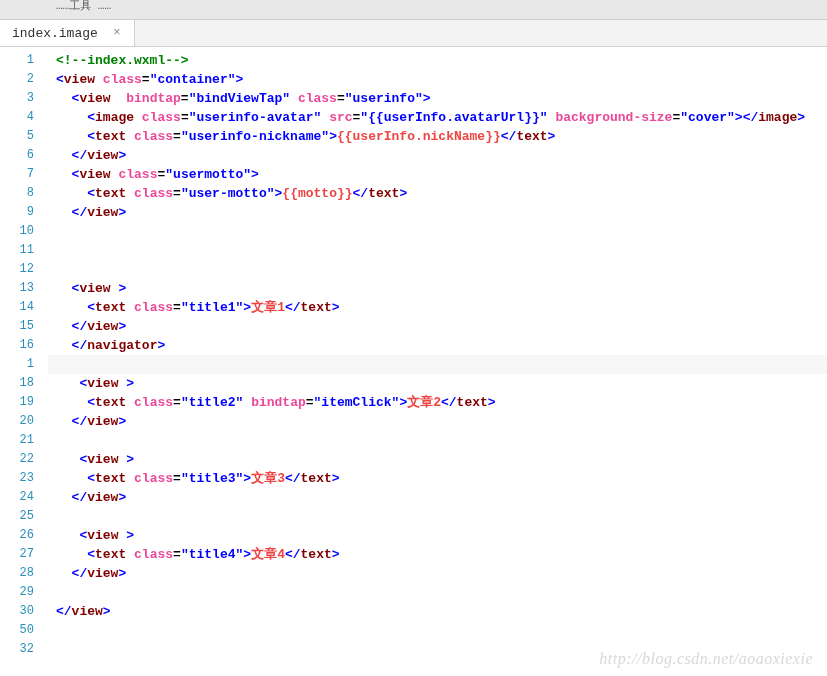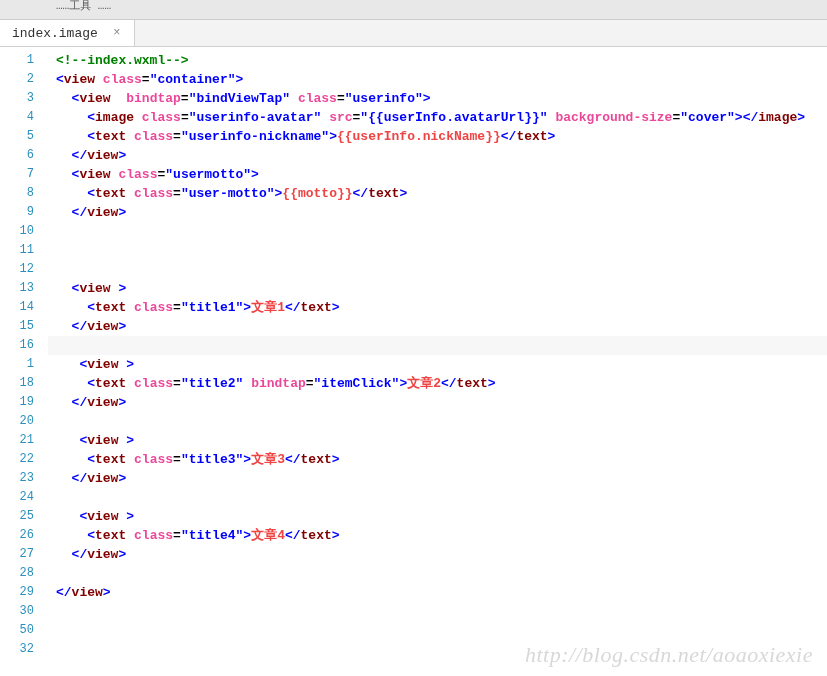--- a/index.html
+++ b/index.html
@@ -89,21 +89,21 @@
     .p-eq { color: #000; }
     .p-str { color: #0000ff; }
     .p-text { color: #ef4444; }
     .watermark {
       position: absolute;
       bottom: 8px;
       right: 14px;
       color: #d8d8d8;
       font-family: "Times New Roman", serif;
       font-style: italic;
-      font-size: 22px;
+      font-size: 16px;
       letter-spacing: 0.5px;
     }
   </style>
 </head>
 <body>
 
 <div class="header-bar">
   <span>……工具 ……</span>
 </div>
 
@@ -158,20 +158,21 @@
       <div class="line">  <span class="p-bracket">&lt;/</span><span class="p-tag">view</span><span class="p-bracket">&gt;</span></div>
       <div class="line">  <span class="p-bracket">&lt;</span><span class="p-tag">view</span><span> </span><span class="p-attr">class</span><span class="p-eq">=</span><span class="p-str">"usermotto"</span><span class="p-bracket">&gt;</span></div>
       <div class="line">    <span class="p-bracket">&lt;</span><span class="p-tag">text</span><span> </span><span class="p-attr">class</span><span class="p-eq">=</span><span class="p-str">"user-motto"</span><span class="p-bracket">&gt;</span><span class="p-text">{{motto}}</span><span class="p-bracket">&lt;/</span><span class="p-tag">text</span><span class="p-bracket">&gt;</span></div>
       <div class="line">  <span class="p-bracket">&lt;/</span><span class="p-tag">view</span><span class="p-bracket">&gt;</span></div>
       <div class="line"></div>
       <div class="line"></div>
       <div class="line"></div>
       <div class="line">  <span class="p-bracket">&lt;</span><span class="p-tag">view</span><span> </span><span class="p-bracket">&gt;</span></div>
       <div class="line">    <span class="p-bracket">&lt;</span><span class="p-tag">text</span><span> </span><span class="p-attr">class</span><span class="p-eq">=</span><span class="p-str">"title1"</span><span class="p-bracket">&gt;</span><span class="p-text">文章1</span><span class="p-bracket">&lt;/</span><span class="p-tag">text</span><span class="p-bracket">&gt;</span></div>
       <div class="line">  <span class="p-bracket">&lt;/</span><span class="p-tag">view</span><span class="p-bracket">&gt;</span></div>
+      <div class="line">  <span class="p-bracket">&lt;/</span><span class="p-tag">navigator</span><span class="p-bracket">&gt;</span></div>
       <div class="line hl"></div>
       <div class="line">  <span> </span><span class="p-bracket">&lt;</span><span class="p-tag">view</span><span> </span><span class="p-bracket">&gt;</span></div>
       <div class="line">    <span class="p-bracket">&lt;</span><span class="p-tag">text</span><span> </span><span class="p-attr">class</span><span class="p-eq">=</span><span class="p-str">"title2"</span><span> </span><span class="p-attr">bindtap</span><span class="p-eq">=</span><span class="p-str">"itemClick"</span><span class="p-bracket">&gt;</span><span class="p-text">文章2</span><span class="p-bracket">&lt;/</span><span class="p-tag">text</span><span class="p-bracket">&gt;</span></div>
       <div class="line">  <span class="p-bracket">&lt;/</span><span class="p-tag">view</span><span class="p-bracket">&gt;</span></div>
       <div class="line"></div>
       <div class="line">  <span> </span><span class="p-bracket">&lt;</span><span class="p-tag">view</span><span> </span><span class="p-bracket">&gt;</span></div>
       <div class="line">    <span class="p-bracket">&lt;</span><span class="p-tag">text</span><span> </span><span class="p-attr">class</span><span class="p-eq">=</span><span class="p-str">"title3"</span><span class="p-bracket">&gt;</span><span class="p-text">文章3</span><span class="p-bracket">&lt;/</span><span class="p-tag">text</span><span class="p-bracket">&gt;</span></div>
       <div class="line">  <span class="p-bracket">&lt;/</span><span class="p-tag">view</span><span class="p-bracket">&gt;</span></div>
       <div class="line"></div>
       <div class="line">  <span> </span><span class="p-bracket">&lt;</span><span class="p-tag">view</span><span> </span><span class="p-bracket">&gt;</span></div>

